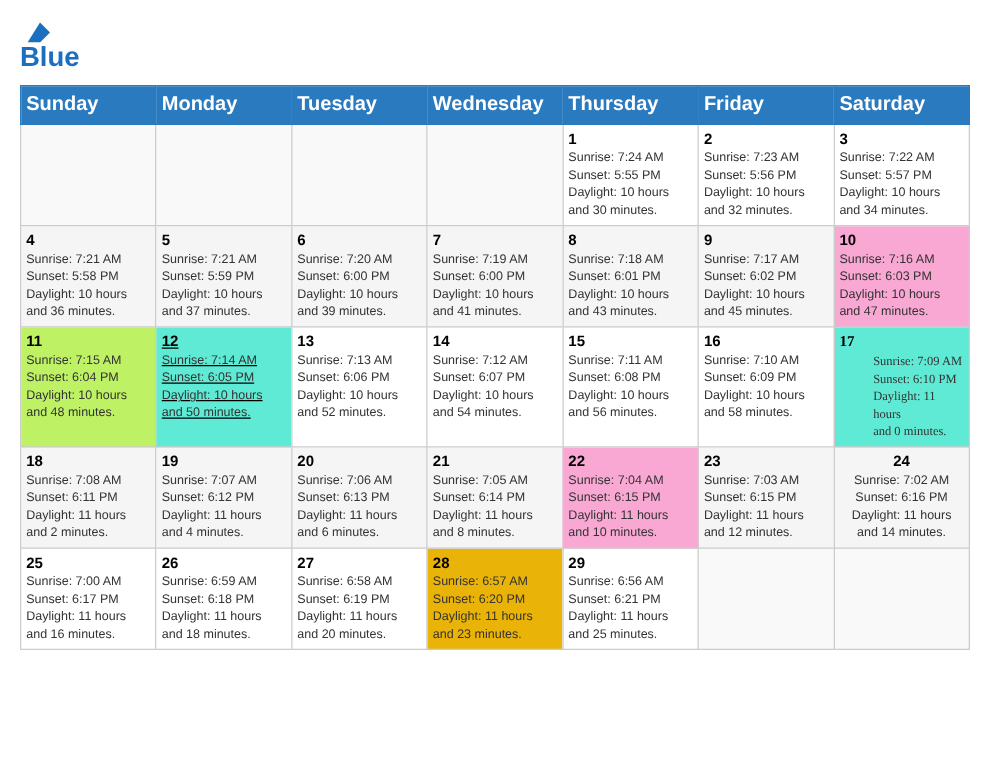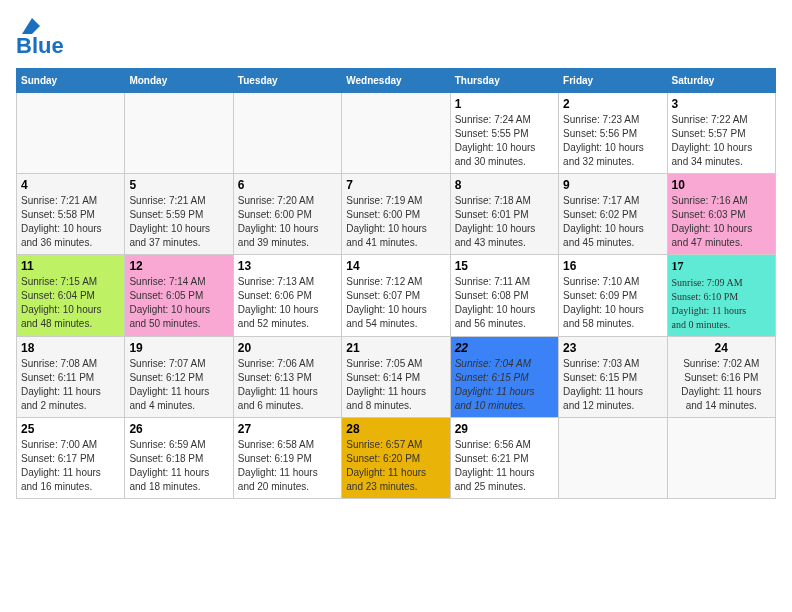--- a/index.html
+++ b/index.html
@@ -42,21 +42,21 @@
       width: 100%;
       border-collapse: collapse;
       font-size: 11px;
     }
     .calendar th {
       background: #2a7abf;
       color: #fff;
       padding: 6px 4px;
       text-align: left;
       font-weight: bold;
-      font-size: 10px;
+      font-size: 16px;
       border: 1px solid #2a7abf;
     }
     .calendar td {
       border: 1px solid #ccc;
       vertical-align: top;
       padding: 4px;
       width: calc(100%/7);
       min-height: 80px;
       background: #fff;
     }
@@ -185,21 +185,21 @@
         </td>
       </tr>
       <tr>
         <td style="background: #bef264;">
           <div class="day-number">11</div>
           <div class="day-info" style="white-space: pre-line;">Sunrise: 7:15 AM
 Sunset: 6:04 PM
 Daylight: 10 hours
 and 48 minutes.</div>
         </td>
-        <td style="background: #f9a8d4;">
+        <td style="background: #5eead4; text-decoration: underline;">
           <div class="day-number">12</div>
           <div class="day-info" style="white-space: pre-line;">Sunrise: 7:14 AM
 Sunset: 6:05 PM
 Daylight: 10 hours
 and 50 minutes.</div>
         </td>
         <td style="background: rgb(255, 255, 255);">
           <div class="day-number">13</div>
           <div class="day-info" style="white-space: pre-line;">Sunrise: 7:13 AM
 Sunset: 6:06 PM
@@ -222,21 +222,21 @@
         </td>
         <td style="background: rgb(255, 255, 255);">
           <div class="day-number">16</div>
           <div class="day-info" style="white-space: pre-line;">Sunrise: 7:10 AM
 Sunset: 6:09 PM
 Daylight: 10 hours
 and 58 minutes.</div>
         </td>
         <td style="background: #5eead4; font-family: Liberation Serif, serif;">
           <div class="day-number">17</div>
-          <div class="day-info" style="white-space: pre-line;">Sunrise: 7:09 AM
+          <div class="day-info" style="white-space: pre-line; margin-left: 27px;">Sunrise: 7:09 AM
 Sunset: 6:10 PM
 Daylight: 11 hours
 and 0 minutes.</div>
         </td>
       </tr>
       <tr>
         <td style="background: rgb(245, 245, 245);">
           <div class="day-number">18</div>
           <div class="day-info" style="white-space: pre-line;">Sunrise: 7:08 AM
 Sunset: 6:11 PM
@@ -257,21 +257,21 @@
 Daylight: 11 hours
 and 6 minutes.</div>
         </td>
         <td style="background: rgb(245, 245, 245);">
           <div class="day-number">21</div>
           <div class="day-info" style="white-space: pre-line;">Sunrise: 7:05 AM
 Sunset: 6:14 PM
 Daylight: 11 hours
 and 8 minutes.</div>
         </td>
-        <td style="background: #3b82f6; font-style: italic;">
+        <td style="background: #f9a8d4;">
           <div class="day-number">22</div>
           <div class="day-info" style="white-space: pre-line;">Sunrise: 7:04 AM
 Sunset: 6:15 PM
 Daylight: 11 hours
 and 10 minutes.</div>
         </td>
         <td style="background: rgb(245, 245, 245);">
           <div class="day-number">23</div>
           <div class="day-info" style="white-space: pre-line;">Sunrise: 7:03 AM
 Sunset: 6:15 PM

